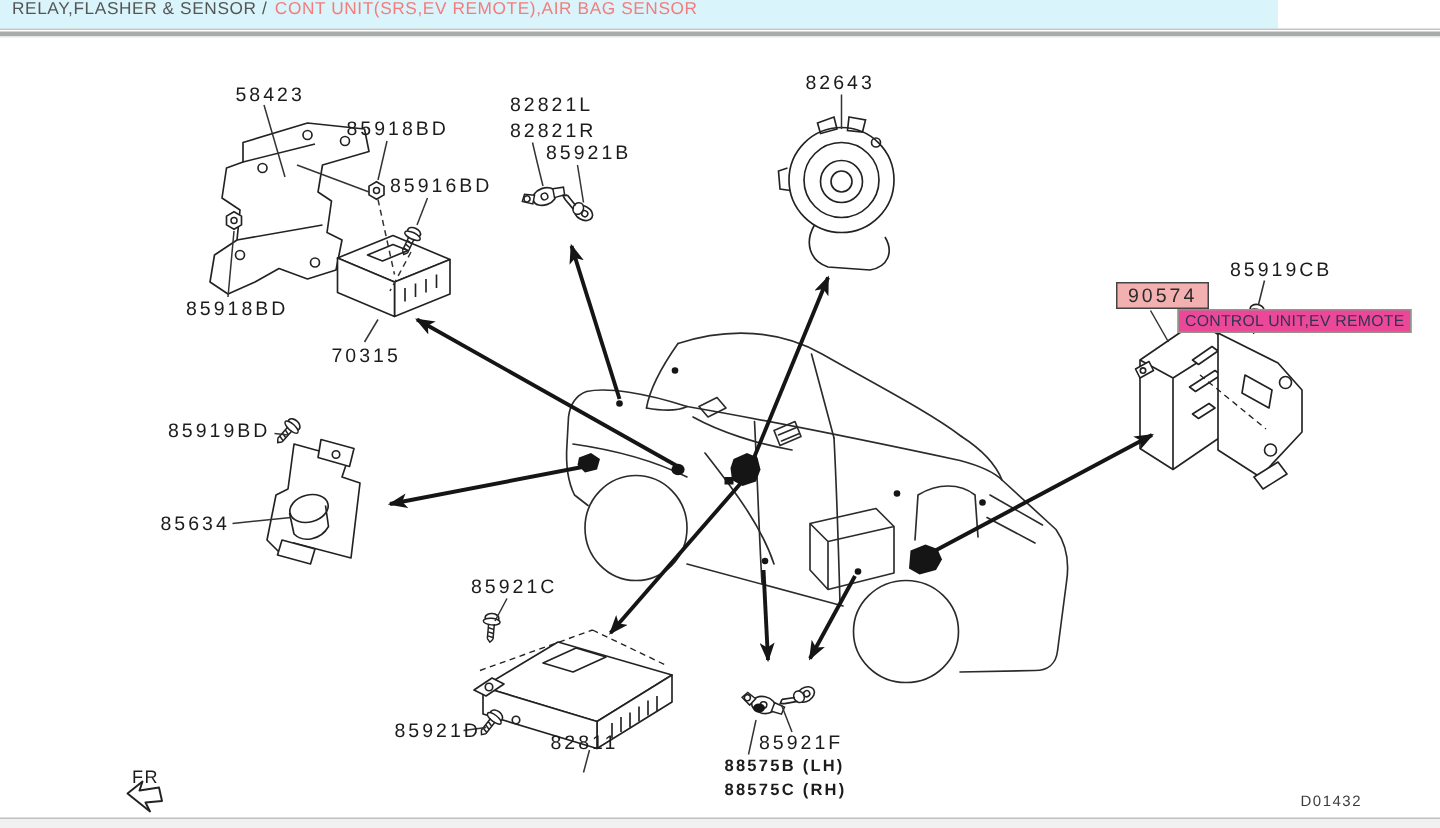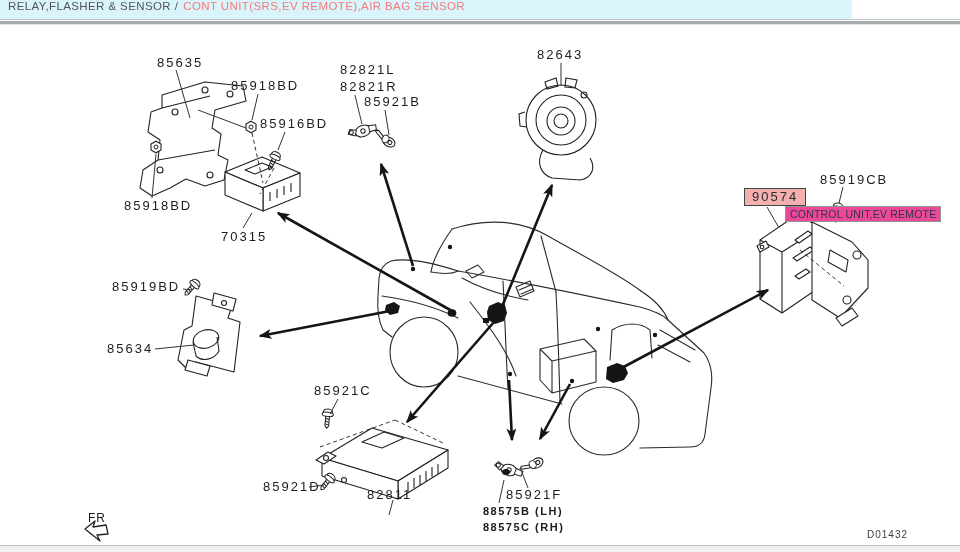--- a/index.html
+++ b/index.html
@@ -245,21 +245,21 @@
     <line x1="390" y1="311" x2="260" y2="336" marker-end="url(#ah)"></line>
     <line x1="494" y1="322" x2="407" y2="422" marker-end="url(#ah)"></line>
     <line x1="509" y1="380" x2="512" y2="440" marker-end="url(#ah)"></line>
     <line x1="570" y1="384" x2="540" y2="439" marker-end="url(#ah)"></line>
     <line x1="618" y1="370" x2="768" y2="290" marker-end="url(#ah)"></line>
   </g>
 
   <path d="M85,529 L95,521 L93,527 L106,525 L108,534 L97,535 L100,541 Z" fill="#fff" stroke="#222" stroke-width="1.3" stroke-linejoin="round"></path>
 </svg>
 
-<div class="plabel" style="left:157px;top:56px">85635</div>
+<div class="plabel" style="left:157px;top:56px">58423</div>
 <div class="plabel" style="left:231px;top:79px">85918BD</div>
 <div class="plabel" style="left:260px;top:117px">85916BD</div>
 <div class="plabel" style="left:124px;top:199px">85918BD</div>
 <div class="plabel" style="left:221px;top:230px">70315</div>
 <div class="plabel" style="left:340px;top:63px">82821L</div>
 <div class="plabel" style="left:340px;top:80px">82821R</div>
 <div class="plabel" style="left:364px;top:95px">85921B</div>
 <div class="plabel" style="left:537px;top:48px">82643</div>
 <div class="plabel" style="left:820px;top:173px">85919CB</div>
 <div class="plabel" style="left:112px;top:280px">85919BD</div>

